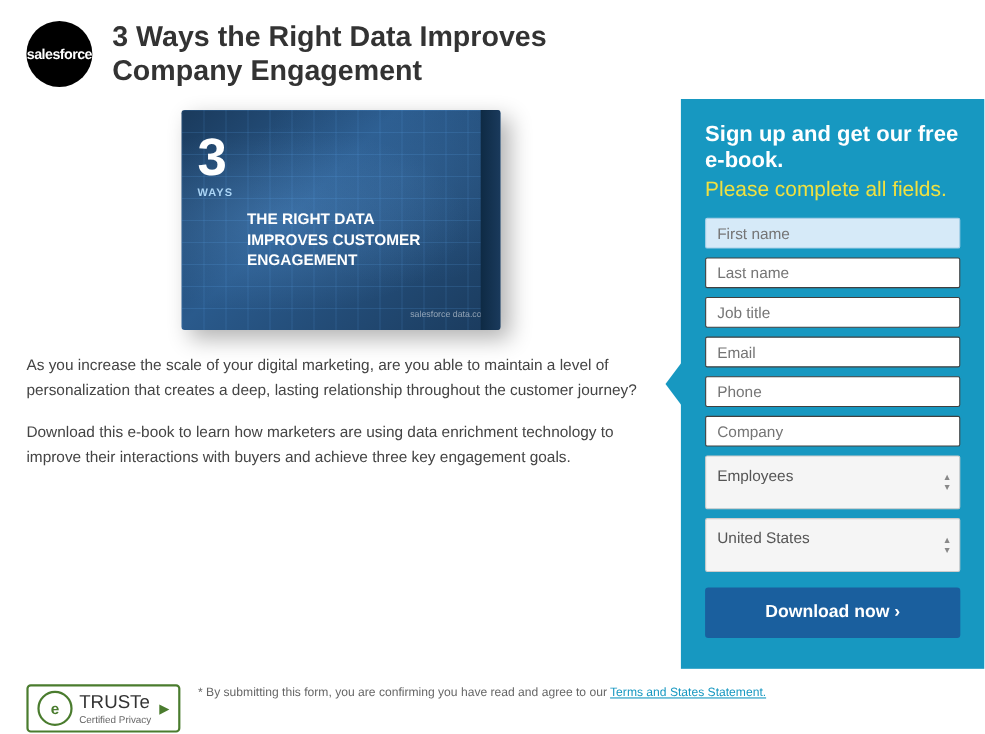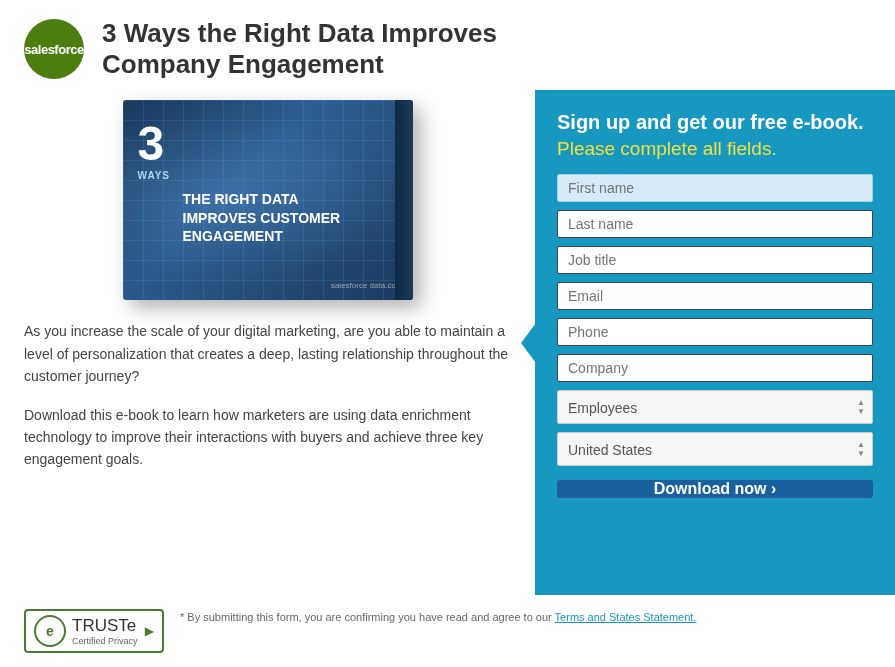--- a/index.html
+++ b/index.html
@@ -15,21 +15,21 @@
     
     .header {
       display: flex;
       align-items: center;
       padding: 18px 24px 10px 24px;
       background: #fff;
     }
     .salesforce-logo {
       width: 60px;
       height: 60px;
-      background: #4d7c0f;
+      background: #000000;
       border-radius: 50%;
       display: flex;
       align-items: center;
       justify-content: center;
       flex-shrink: 0;
       margin-right: 18px;
     }
     .salesforce-logo span {
       color: #fff;
       font-size: 13px;
@@ -130,21 +130,21 @@
 
     .description-text {
       font-size: 14px;
       color: #444;
       line-height: 1.6;
       margin-bottom: 16px;
     }
 
     
     .right-panel {
-      width: 360px;
+      width: 276px;
       background: #1798c1;
       padding: 20px 22px 24px 22px;
       position: relative;
     }
     .right-panel::before {
       content: '';
       position: absolute;
       left: -14px;
       top: 50%;
       transform: translateY(-50%);
@@ -180,21 +180,21 @@
     .form-field.highlighted {
       background: #d6eaf8;
       border-color: #a8d0e8;
     }
     .select-wrapper {
       position: relative;
       margin-bottom: 8px;
     }
     .select-wrapper select {
       width: 100%;
-      padding: 9px 30px 7px 10px;
+      padding: 9px 30px 22px 10px;
       border: 1px solid #ccc;
       border-radius: 2px;
       font-size: 14px;
       color: #555;
       background: #f5f5f5;
       outline: none;
       -webkit-appearance: none;
       appearance: none;
       cursor: pointer;
     }
@@ -215,20 +215,21 @@
       line-height: 1;
     }
     .select-arrows::after {
       content: '▼';
       font-size: 8px;
       color: #888;
       line-height: 1;
     }
     .download-btn {
       width: 100%;
+      padding: 14px;
       background: #1a5f9e;
       color: #fff;
       font-size: 16px;
       font-weight: bold;
       border: none;
       border-radius: 3px;
       cursor: pointer;
       margin-top: 6px;
       margin-bottom: 4px;
     }

